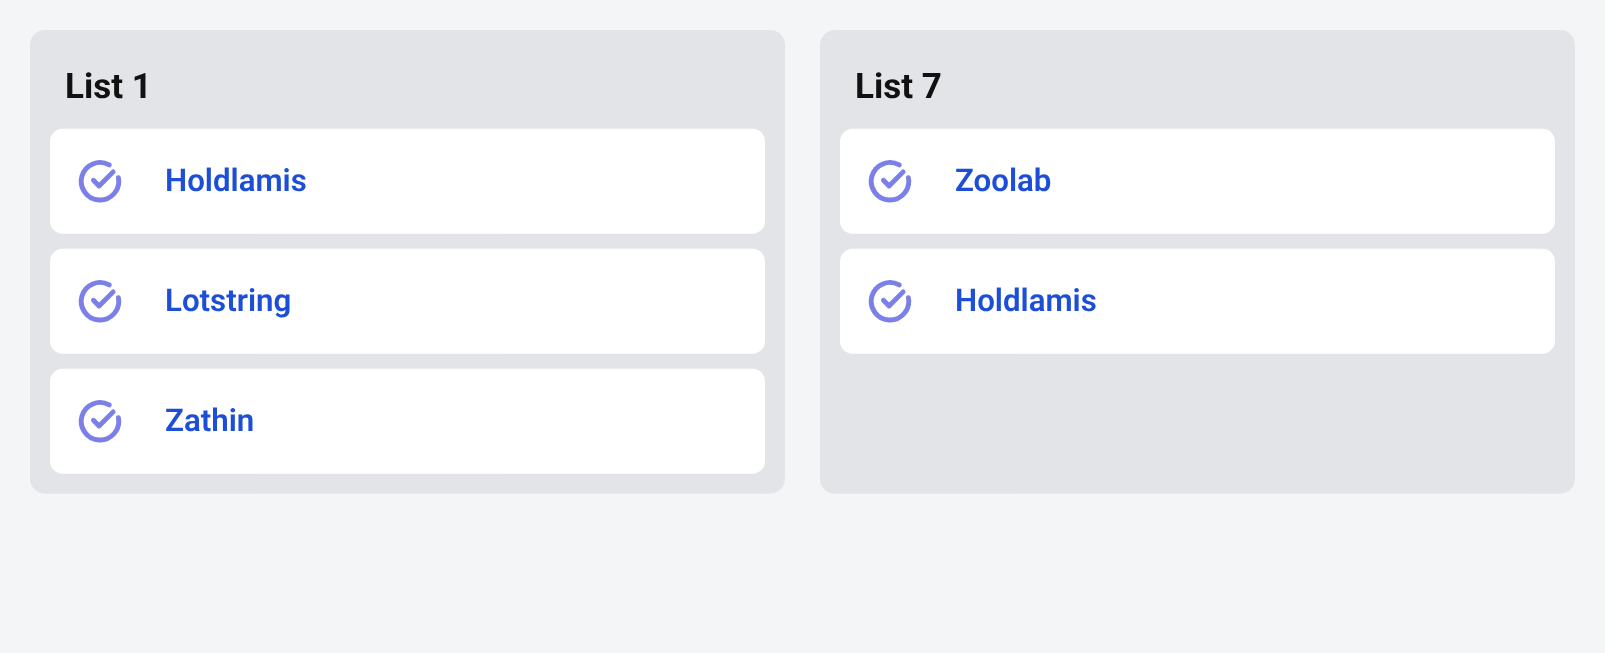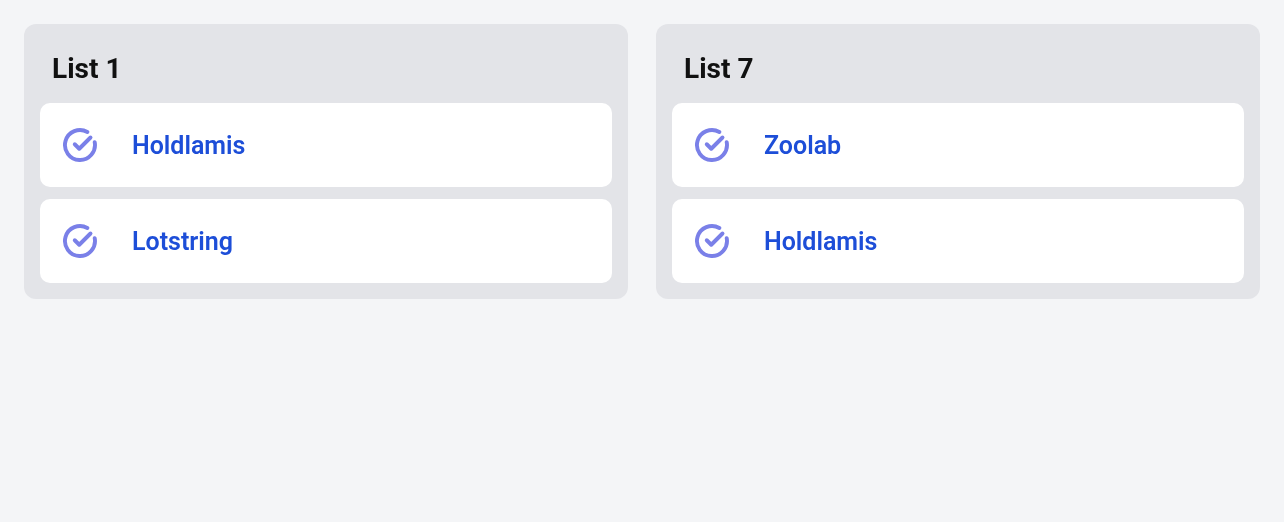--- a/index.html
+++ b/index.html
@@ -87,20 +87,29 @@
       <div class="list-item">
         <span class="item-icon">
           <svg viewBox="0 0 24 24" fill="none" stroke="#7A80E8" stroke-width="2.6" stroke-linecap="round" stroke-linejoin="round">
             <path d="M21.8 10.1A10 10 0 1 1 16.9 3.3"></path>
             <path d="M8.5 11.5l3 3L19 7"></path>
           </svg>
         </span>
         <span class="item-label">Lotstring</span>
       </div>
 
+      <div class="list-item">
+        <span class="item-icon">
+          <svg viewBox="0 0 24 24" fill="none" stroke="#7A80E8" stroke-width="2.6" stroke-linecap="round" stroke-linejoin="round">
+            <path d="M21.8 10.1A10 10 0 1 1 16.9 3.3"></path>
+            <path d="M8.5 11.5l3 3L19 7"></path>
+          </svg>
+        </span>
+        <span class="item-label">Zathin</span>
+      </div>
 
     </div>
   </div>
 
   <div class="list-panel">
     <div class="list-title">List 7</div>
     <div class="list-items">
 
       <div class="list-item">
         <span class="item-icon">

